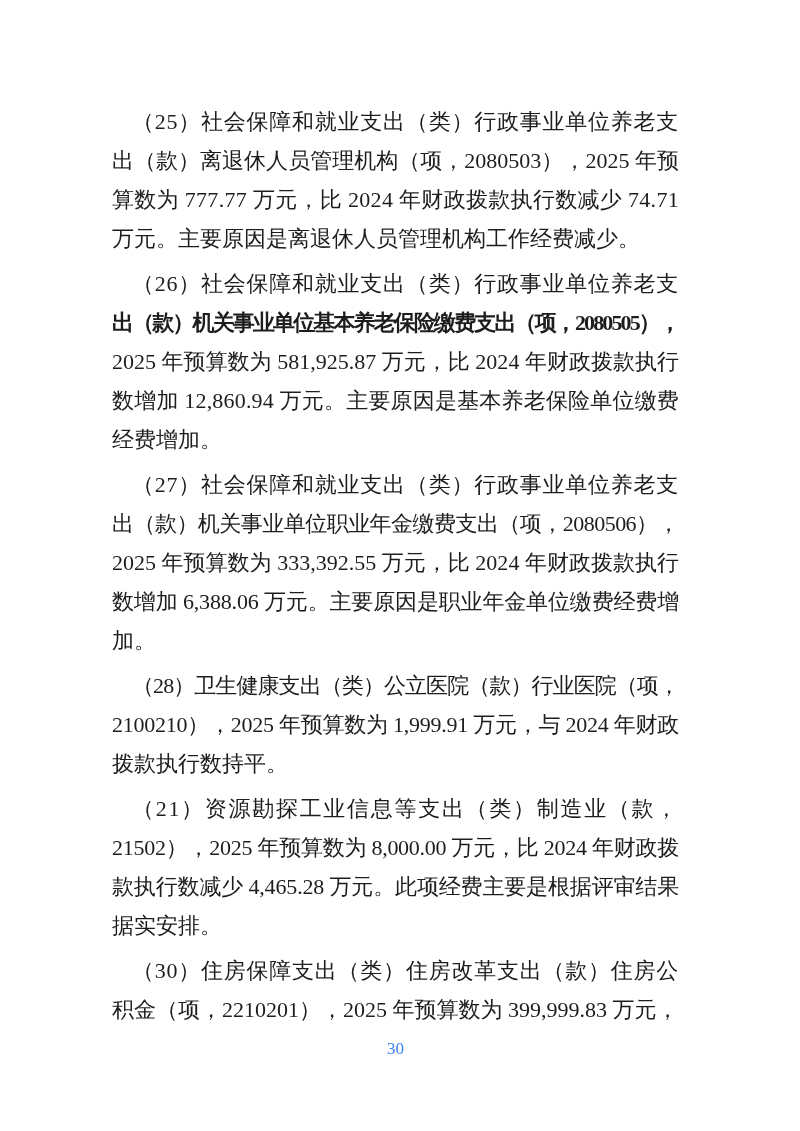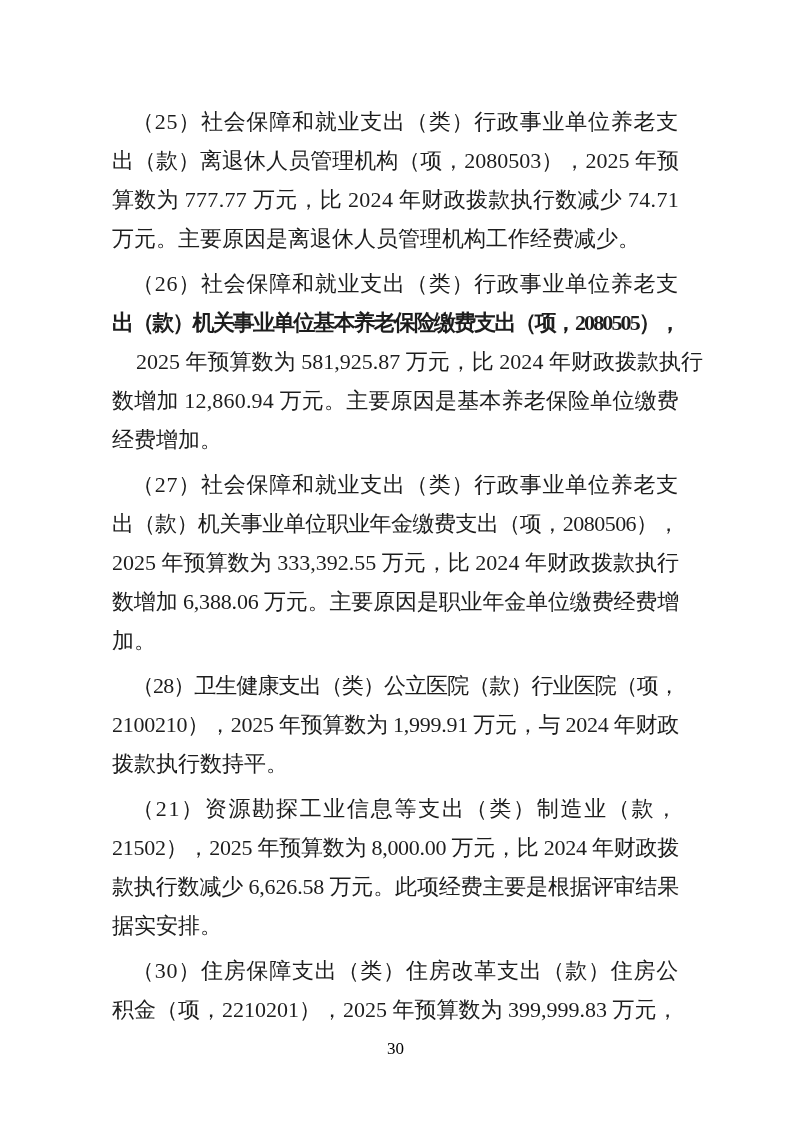--- a/index.html
+++ b/index.html
@@ -40,57 +40,57 @@
   }
   .txt {
     letter-spacing: 0;
   }
   .footer {
     width: 567px;
     margin-top: 10px;
     text-align: center;
     font-size: 17px;
     line-height: 20px;
-    color: #000000;
+    color: #3b82f6;
   }
 </style>
 </head>
 <body>
 
 <div class="page">
   <div class="text-block">
       <div class="para">
         <div class="line first"><span class="txt" style="letter-spacing: 0.76px;">（25）社会保障和就业支出（类）行政事业单位养老支</span></div>
         <div class="line"><span class="txt" style="letter-spacing: 0.015625px;">出（款）离退休人员管理机构（项，2080503），2025 年预</span></div>
         <div class="line"><span class="txt" style="letter-spacing: 0.310811px;">算数为 777.77 万元，比 2024 年财政拨款执行数减少 74.71</span></div>
         <div class="line last"><span class="txt">万元。主要原因是离退休人员管理机构工作经费减少。</span></div>
       </div>
       <div class="para">
         <div class="line first"><span class="txt" style="letter-spacing: 0.76px;">（26）社会保障和就业支出（类）行政事业单位养老支</span></div>
         <div class="line"><span class="txt" style="letter-spacing: -1.875px; font-weight: bold;">出（款）机关事业单位基本养老保险缴费支出（项，2080505），</span></div>
-        <div class="line"><span class="txt" style="letter-spacing: 0.0128205px; margin-left: 24px;">2025 年预算数为 581,925.87 万元，比 2024 年财政拨款执行</span></div>
+        <div class="line"><span class="txt" style="letter-spacing: 0.0128205px;">2025 年预算数为 581,925.87 万元，比 2024 年财政拨款执行</span></div>
         <div class="line"><span class="txt" style="letter-spacing: 0.1875px; margin-top: 47px;">数增加 12,860.94 万元。主要原因是基本养老保险单位缴费</span></div>
         <div class="line last"><span class="txt">经费增加。</span></div>
       </div>
       <div class="para">
         <div class="line first"><span class="txt" style="letter-spacing: 0.76px;">（27）社会保障和就业支出（类）行政事业单位养老支</span></div>
         <div class="line"><span class="txt" style="letter-spacing: -0.533333px;">出（款）机关事业单位职业年金缴费支出（项，2080506），</span></div>
         <div class="line"><span class="txt" style="letter-spacing: 0.0128205px;">2025 年预算数为 333,392.55 万元，比 2024 年财政拨款执行</span></div>
         <div class="line"><span class="txt" style="letter-spacing: -0.15625px;">数增加 6,388.06 万元。主要原因是职业年金单位缴费经费增</span></div>
         <div class="line last"><span class="txt">加。</span></div>
       </div>
       <div class="para">
         <div class="line first"><span class="txt" style="letter-spacing: -0.925926px;">（28）卫生健康支出（类）公立医院（款）行业医院（项，</span></div>
         <div class="line"><span class="txt" style="letter-spacing: -0.25px;">2100210），2025 年预算数为 1,999.91 万元，与 2024 年财政</span></div>
         <div class="line last"><span class="txt">拨款执行数持平。</span></div>
       </div>
       <div class="para">
         <div class="line first"><span class="txt" style="letter-spacing: 1.70833px;">（21）资源勘探工业信息等支出（类）制造业（款，</span></div>
         <div class="line"><span class="txt" style="letter-spacing: -0.256098px;">21502），2025 年预算数为 8,000.00 万元，比 2024 年财政拨</span></div>
-        <div class="line"><span class="txt" style="letter-spacing: -0.15625px;">款执行数减少 6,626.58 万元。此项经费主要是根据评审结果</span></div>
+        <div class="line"><span class="txt" style="letter-spacing: -0.15625px;">款执行数减少 4,465.28 万元。此项经费主要是根据评审结果</span></div>
         <div class="line last"><span class="txt">据实安排。</span></div>
       </div>
       <div class="para">
         <div class="line first"><span class="txt" style="letter-spacing: 0.76px;">（30）住房保障支出（类）住房改革支出（款）住房公</span></div>
         <div class="line last"><span class="txt">积金（项，2210201），2025 年预算数为 399,999.83 万元，</span></div>
       </div>
     </div>
   <div class="footer">30</div>
 </div>
 

